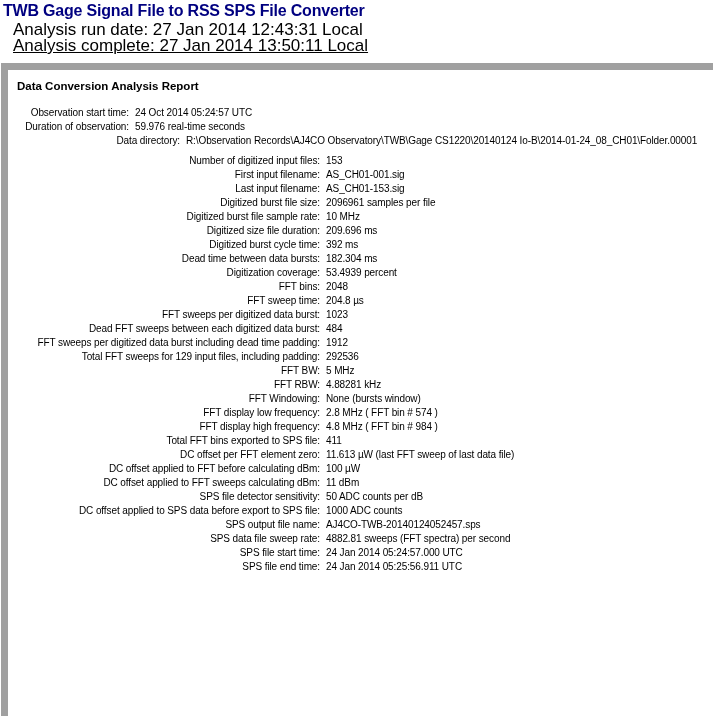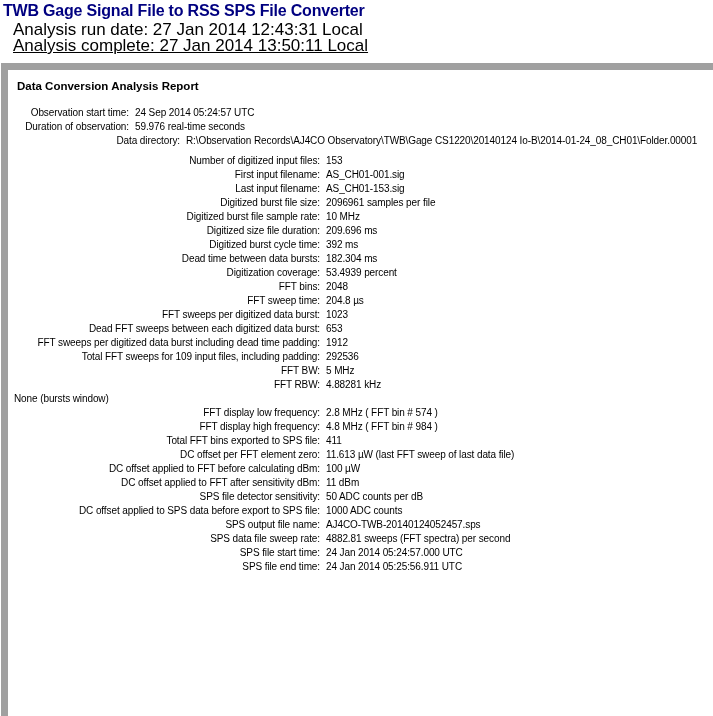--- a/index.html
+++ b/index.html
@@ -89,21 +89,21 @@
 
   <div id="report-box" style="border-color: rgb(160, 160, 160);">
 
     <div id="report-heading">Data Conversion Analysis Report</div>
 
     <div class="group first lw-narrow">
         <div class="row">
           <span class="lbl">
             <span class="lbl-text">Observation start time:</span>
           </span>
-          <span class="val">24 Sep 2014 05:24:57 UTC</span>
+          <span class="val">24 Oct 2014 05:24:57 UTC</span>
         </div>
         <div class="row">
           <span class="lbl">
             <span class="lbl-text">Duration of observation:</span>
           </span>
           <span class="val">59.976 real-time seconds</span>
         </div>
       </div>
     <div class="group lw-dir">
         <div class="row">
@@ -187,49 +187,52 @@
         <div class="row">
           <span class="lbl">
             <span class="lbl-text">FFT sweeps per digitized data burst:</span>
           </span>
           <span class="val">1023</span>
         </div>
         <div class="row">
           <span class="lbl">
             <span class="lbl-text">Dead FFT sweeps between each digitized data burst:</span>
           </span>
-          <span class="val">653</span>
+          <span class="val">484</span>
         </div>
         <div class="row">
           <span class="lbl">
             <span class="lbl-text">FFT sweeps per digitized data burst including dead time padding:</span>
           </span>
           <span class="val">1912</span>
         </div>
         <div class="row">
           <span class="lbl">
-            <span class="lbl-text">Total FFT sweeps for 109 input files, including padding:</span>
+            <span class="lbl-text">Total FFT sweeps for 129 input files, including padding:</span>
           </span>
           <span class="val">292536</span>
         </div>
       </div>
     <div class="group">
         <div class="row">
           <span class="lbl">
             <span class="lbl-text">FFT BW:</span>
           </span>
           <span class="val">5 MHz</span>
         </div>
         <div class="row">
           <span class="lbl">
             <span class="lbl-text">FFT RBW:</span>
           </span>
           <span class="val">4.88281 kHz</span>
         </div>
         <div class="row">
+          <span class="lbl">
+            <span class="lbl-text">FFT Windowing:</span>
+          </span>
           <span class="val">None (bursts window)</span>
         </div>
         <div class="row">
           <span class="lbl">
             <span class="lbl-text">FFT display low frequency:</span>
           </span>
           <span class="val">2.8 MHz ( FFT bin # 574 )</span>
         </div>
         <div class="row">
           <span class="lbl">
@@ -252,21 +255,21 @@
           <span class="val">11.613 µW (last FFT sweep of last data file)</span>
         </div>
         <div class="row">
           <span class="lbl">
             <span class="lbl-text">DC offset applied to FFT before calculating dBm:</span>
           </span>
           <span class="val">100 µW</span>
         </div>
         <div class="row">
           <span class="lbl">
-            <span class="lbl-text">DC offset applied to FFT after sensitivity dBm:</span>
+            <span class="lbl-text">DC offset applied to FFT sweeps calculating dBm:</span>
           </span>
           <span class="val">11 dBm</span>
         </div>
         <div class="row">
           <span class="lbl">
             <span class="lbl-text">SPS file detector sensitivity:</span>
           </span>
           <span class="val">50 ADC counts per dB</span>
         </div>
         <div class="row">

